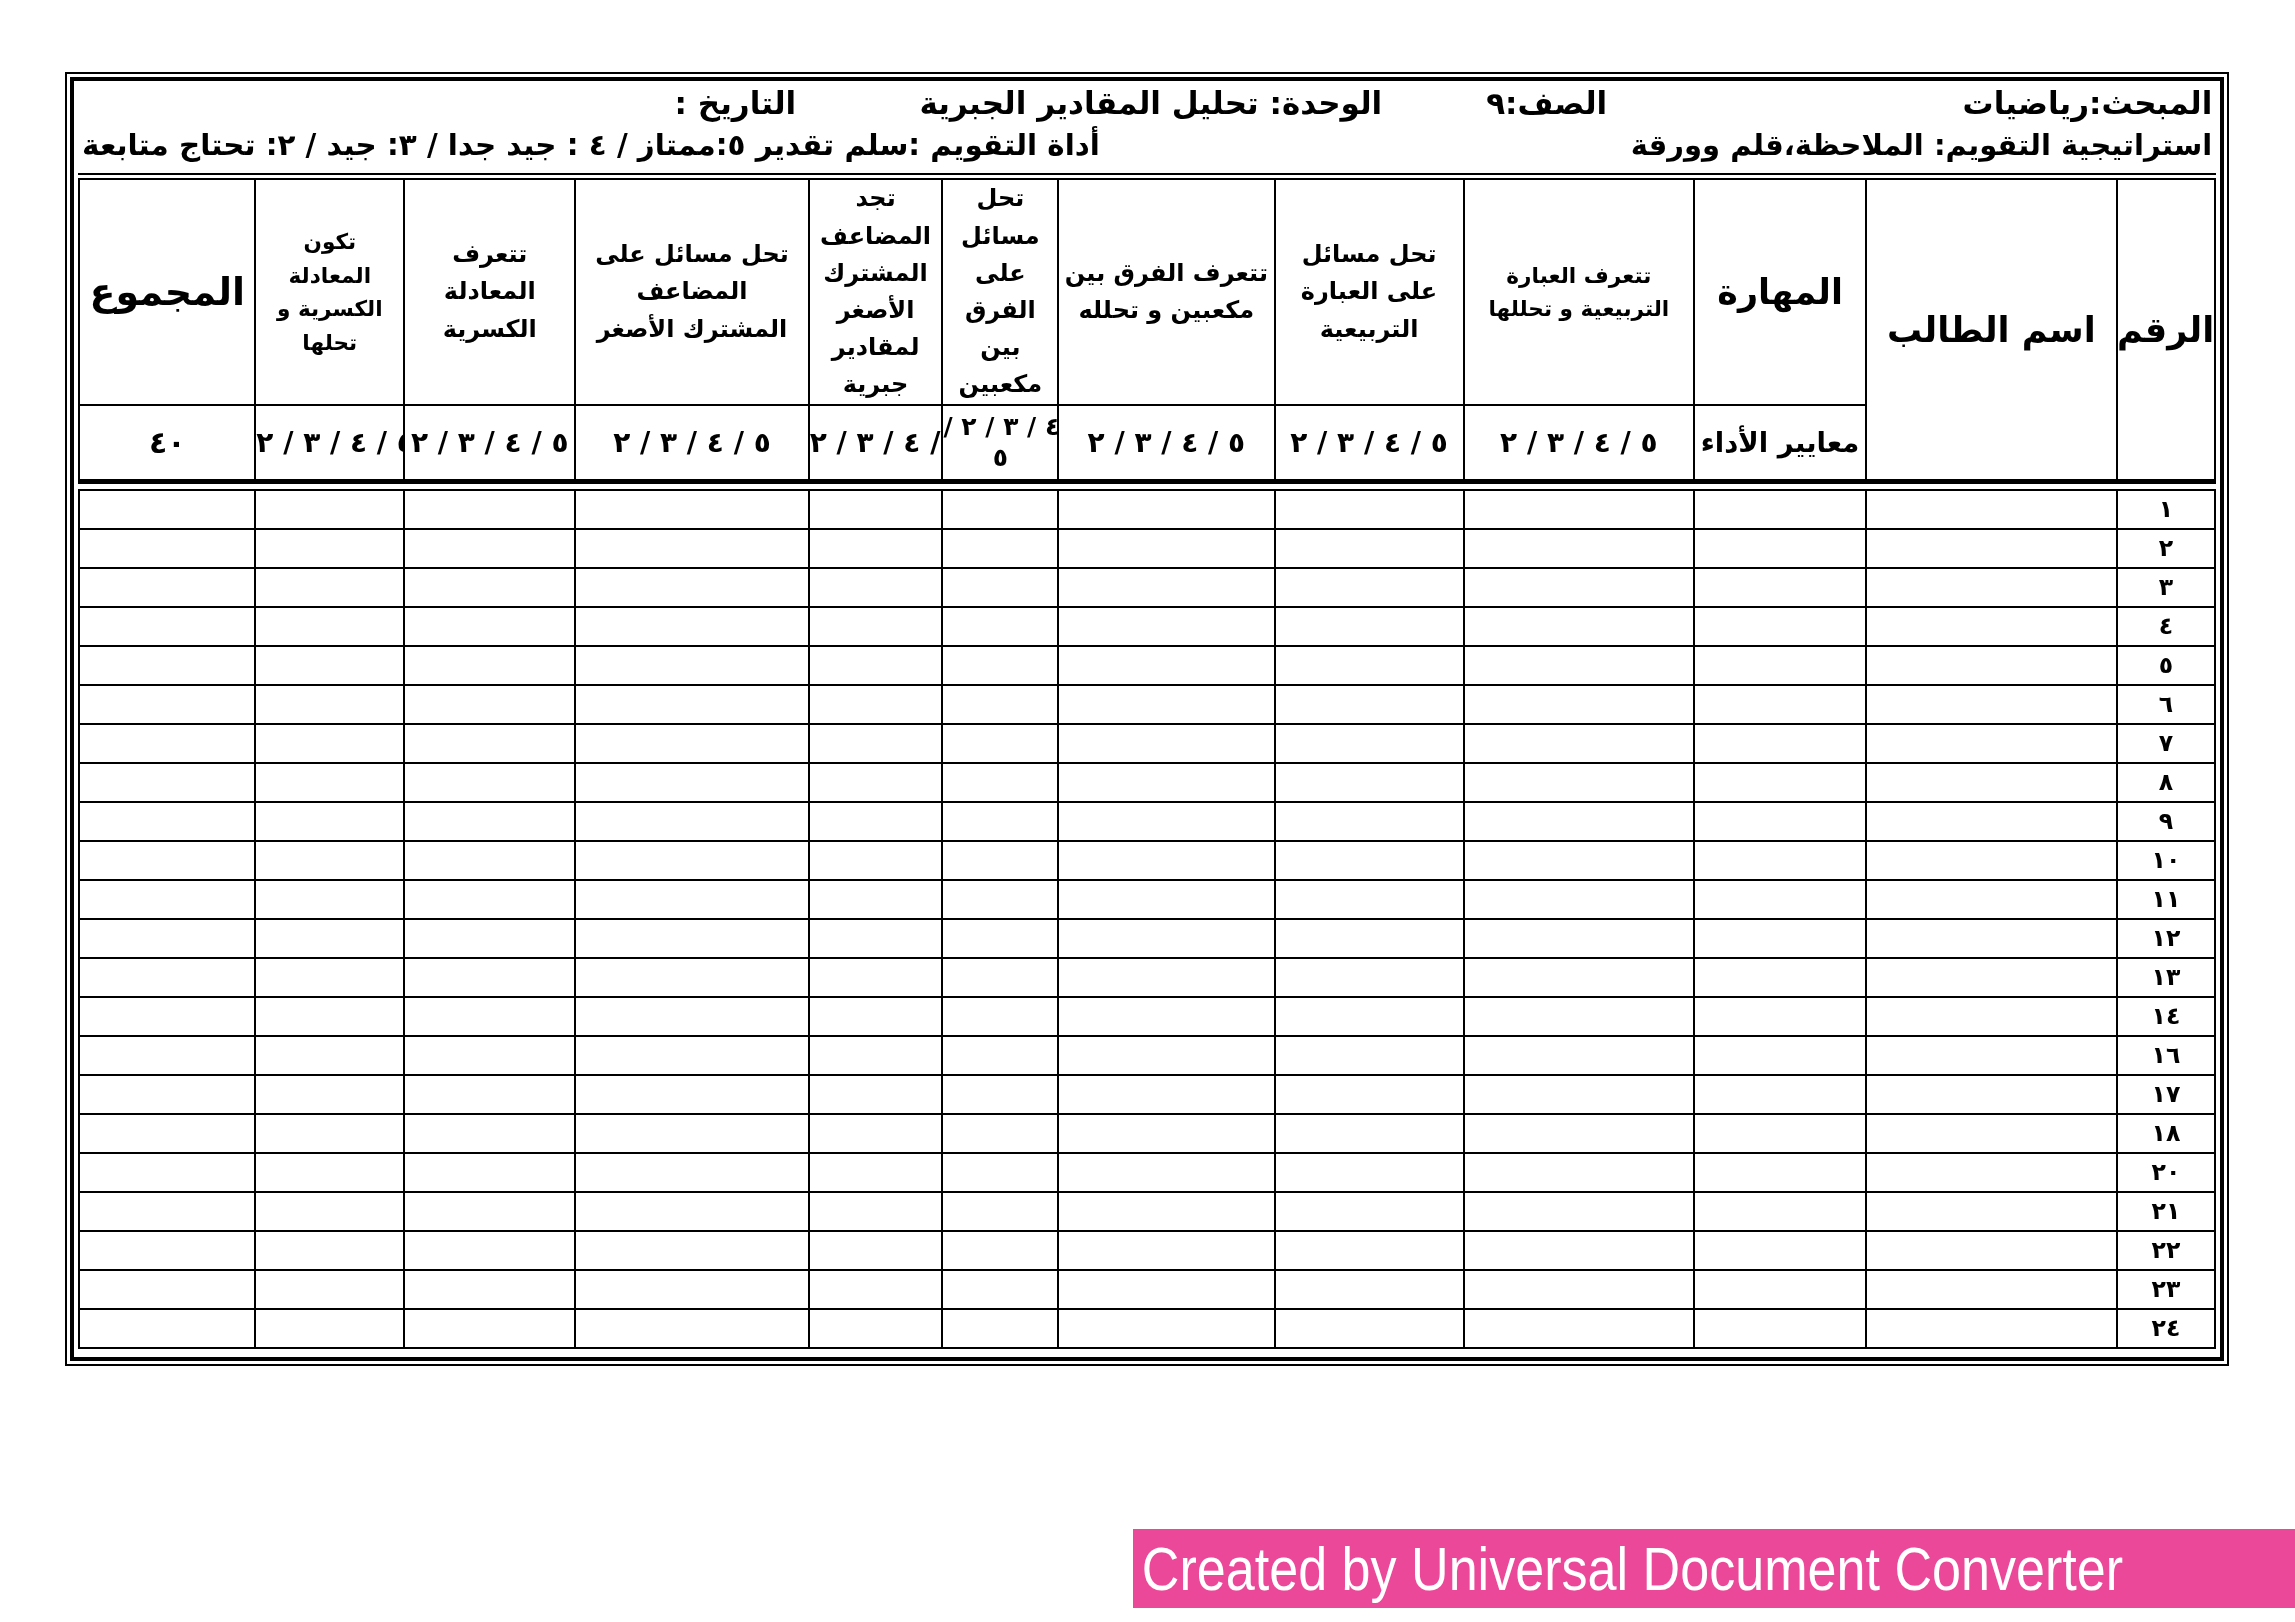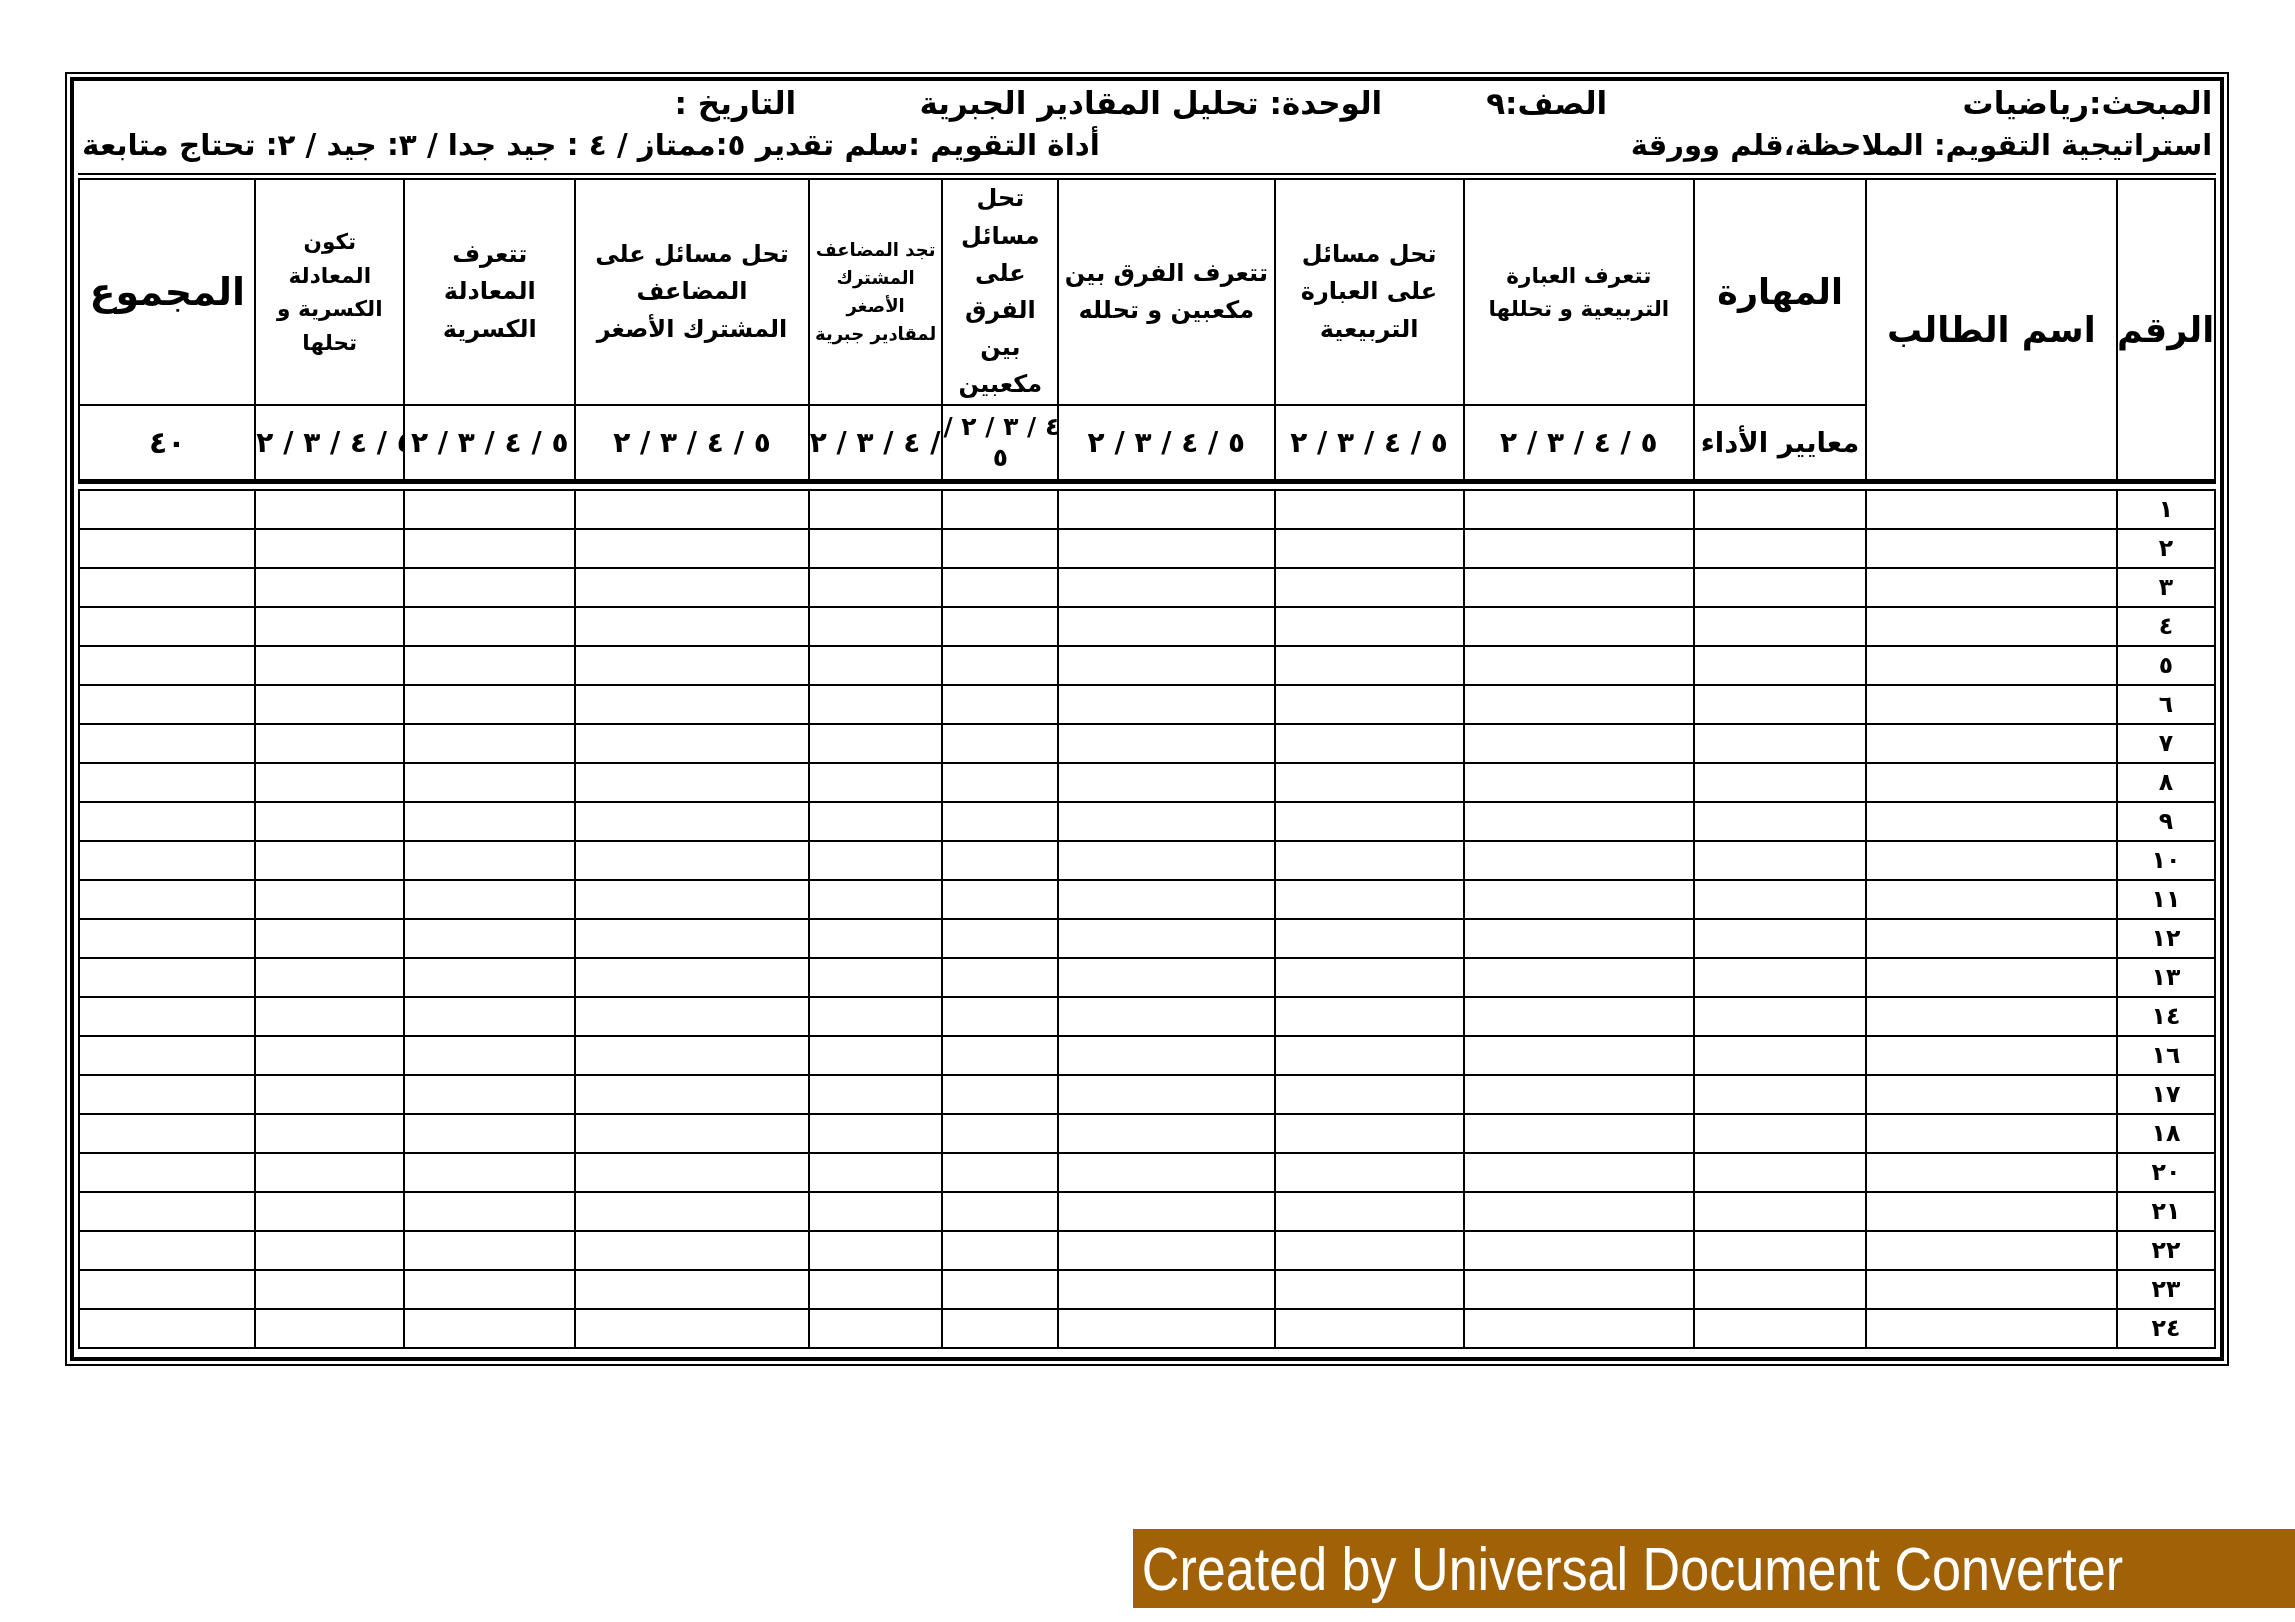--- a/index.html
+++ b/index.html
@@ -26,21 +26,21 @@
   
   .grid{border-collapse:collapse;table-layout:fixed;width:2138px;font-weight:700;}
   .grid td{border:2px solid #000;text-align:center;vertical-align:middle;overflow:hidden;padding:0;}
   .head-grid{border-top:2.6px solid #000;border-bottom:5.9px solid #000;}
   .row-skills{height:222px;}
   .row-crit{height:77px;}
   .c-num,.c-name,.c-skillhdr{font-size:35px;}
   .c-total{font-size:38px;margin-left:32px;}
   .c-sk{font-size:24px;line-height:1.55;padding:0 5.2px !important;}
   .c-sk.sk0,.c-sk.sk7{font-size:21.6px;}
-  .c-sk.sk4{font-size:18px;}
+  .c-sk.sk4{font-size:24px;}
   .c-crit{font-size:28px;white-space:nowrap;}
   .c-crit.crit3{font-size:25px;}
   .c-crit .crit-line{display:block;line-height:1.25;}
   .c-critlabel{font-size:27.5px;}
   .c-totalval{font-size:30px;}
   .body-grid{margin-top:4.6px;border-top:2px solid #000;}
   .body-grid tr{height:39px;}
   .b-num{font-size:23.6px;}
   
   .watermark{
@@ -455,16 +455,16 @@
             <td></td>
             <td></td>
             <td></td>
           </tr>
         </tbody>
     </table>
 
   </div>
 </div>
 
-<div class="watermark" style="background: #a16207;">
+<div class="watermark" style="background: #ec4899;">
   <span style="color: rgb(255, 255, 255);">Created by Universal Document Converter</span>
 </div>
 
 
 </body></html>

